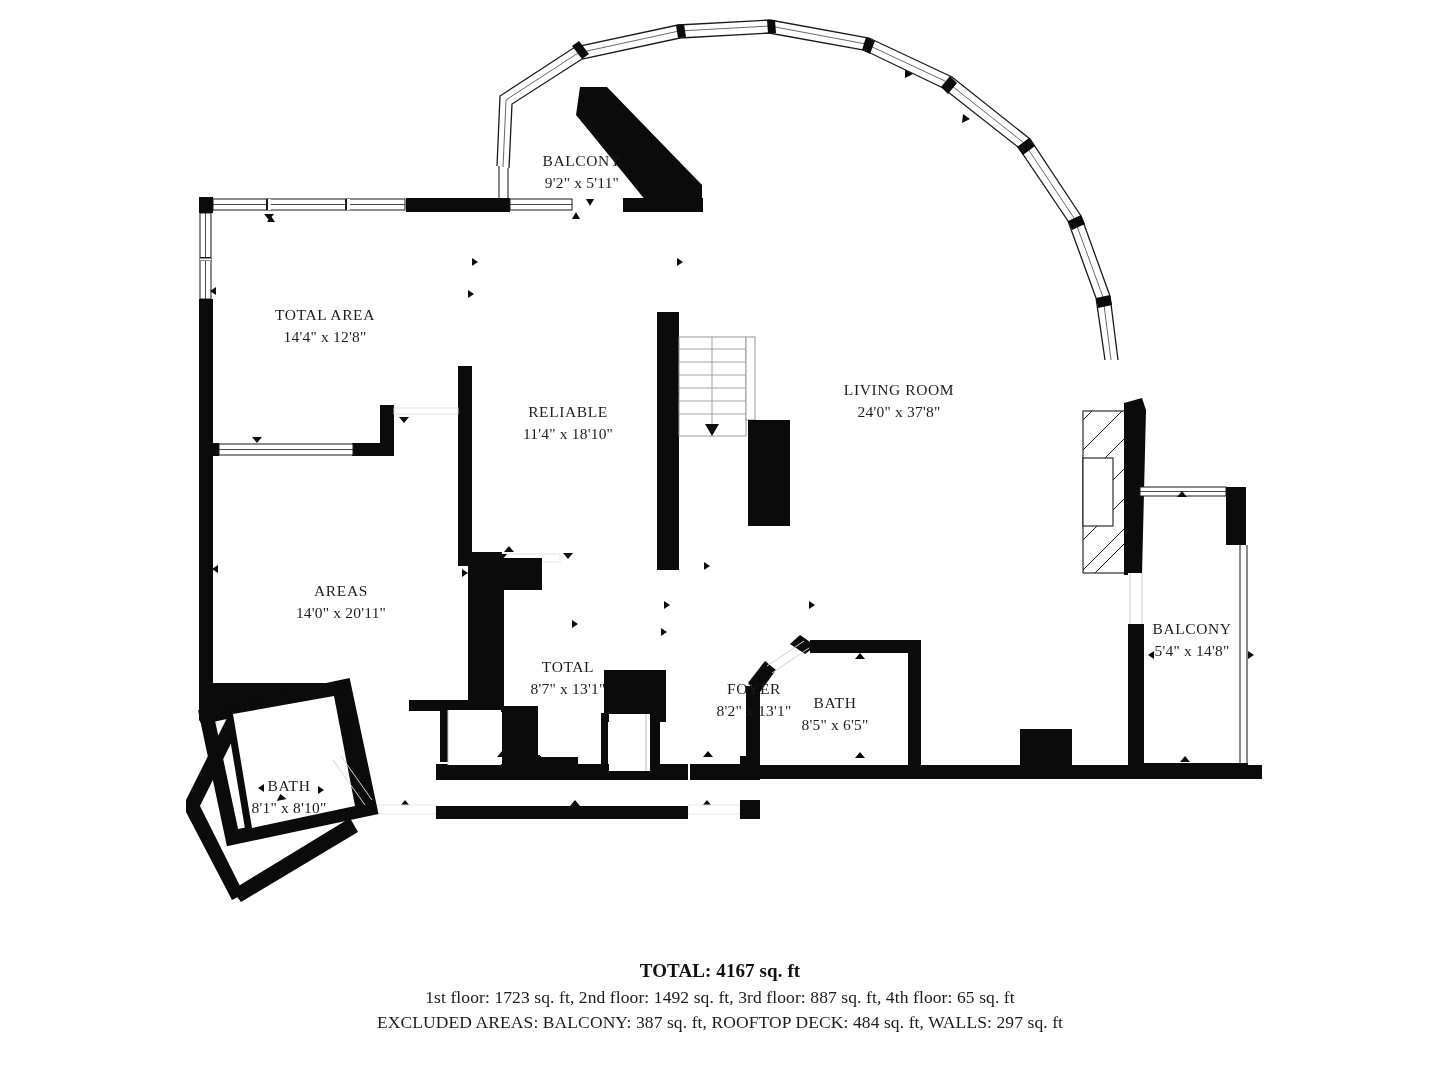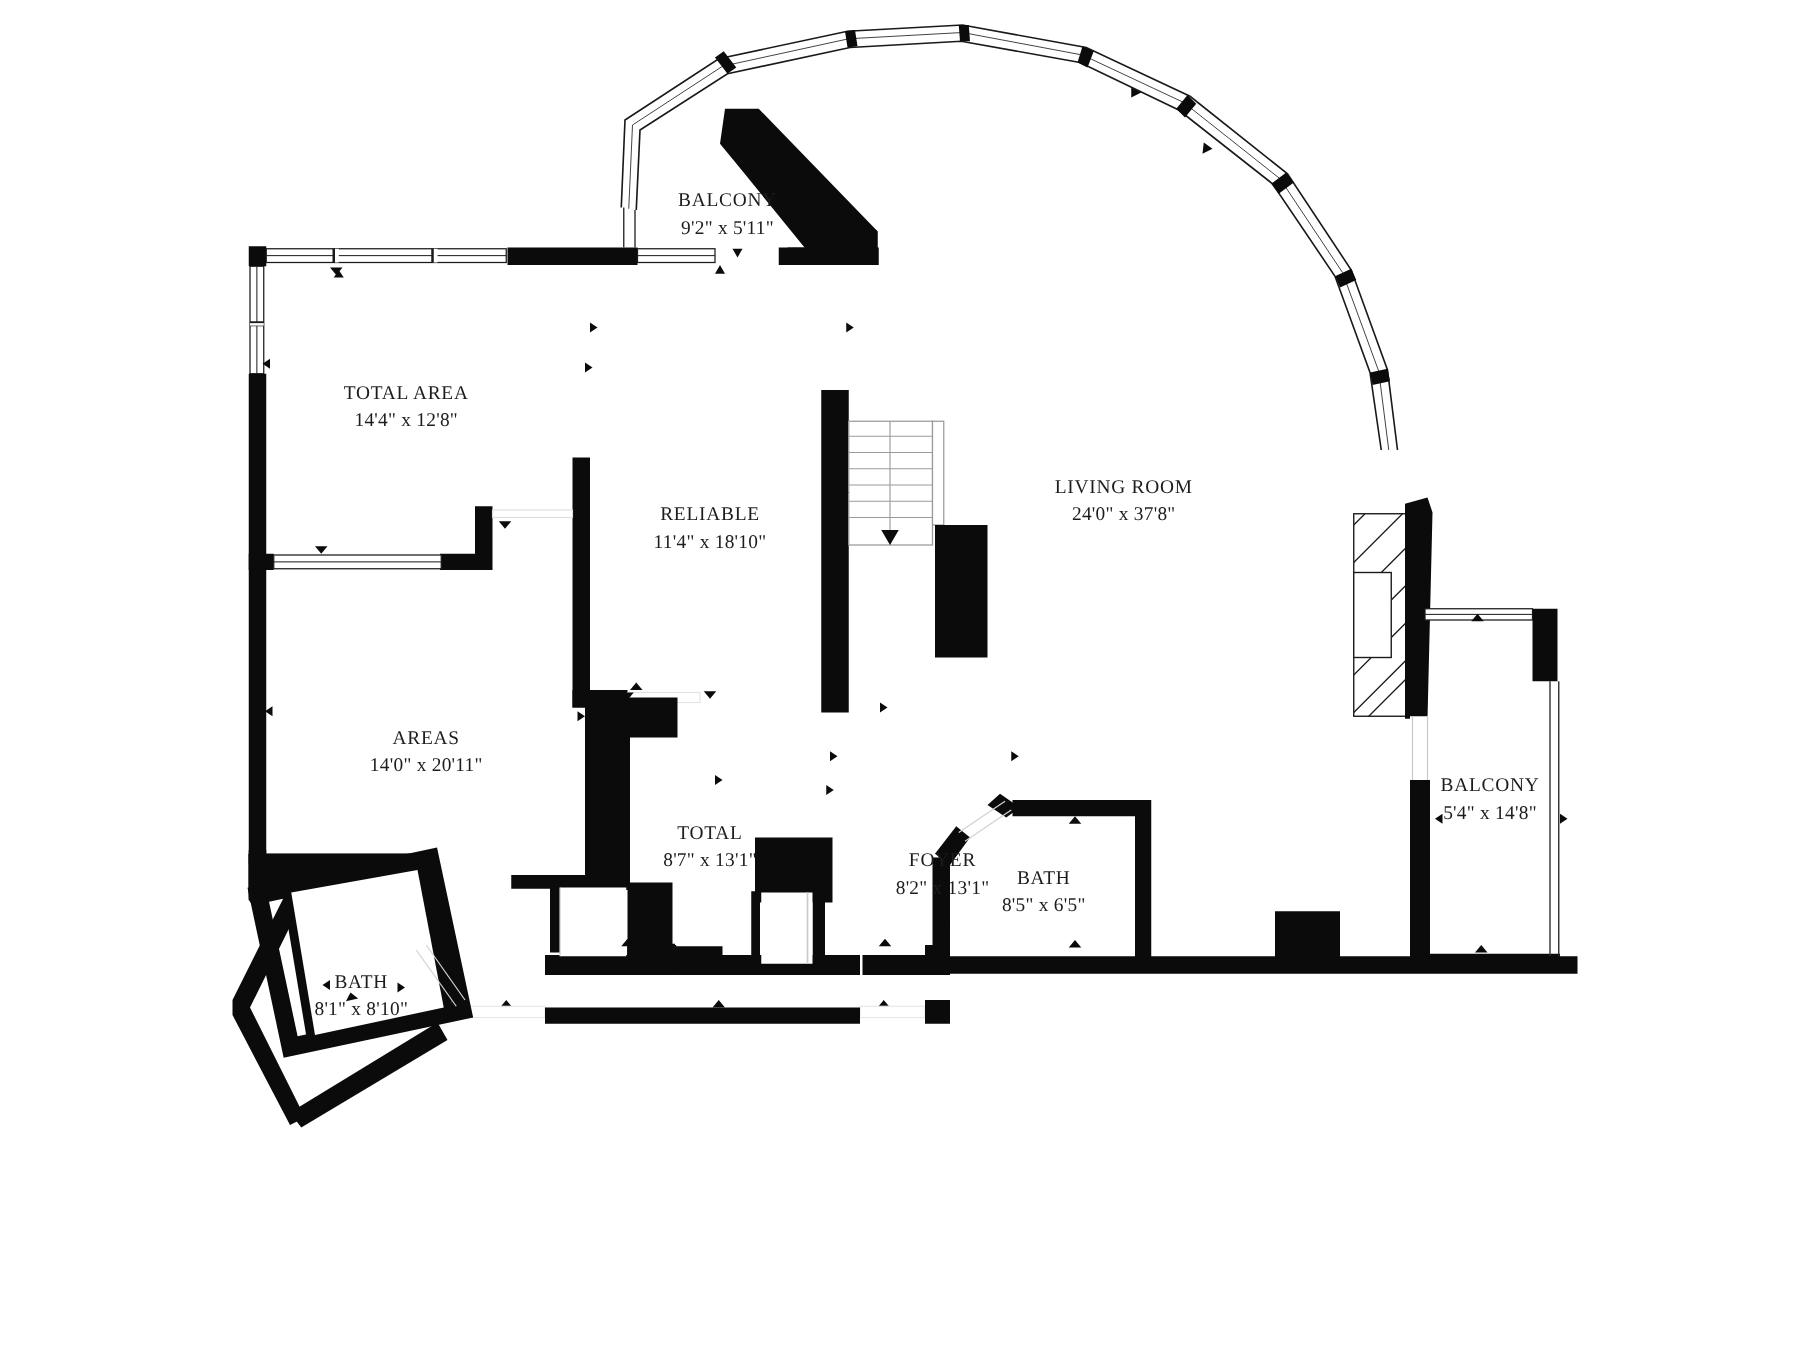--- a/index.html
+++ b/index.html
@@ -469,15 +469,20 @@
   <div class="rm-label" style="left:1192px; top:618px;">
     <div class="rm-name">BALCONY</div>
     <div class="rm-dim">5'4" x 14'8"</div>
   </div>
 
   <div class="rm-label" style="left:289px; top:775px;">
     <div class="rm-name">BATH</div>
     <div class="rm-dim">8'1" x 8'10"</div>
   </div>
 
+  <div id="summary">
+    <div class="total-line">TOTAL: 4167 sq. ft</div>
+    <div class="floors-line">1st floor: 1723 sq. ft, 2nd floor: 1492 sq. ft, 3rd floor: 887 sq. ft, 4th floor: 65 sq. ft</div>
+    <div class="excluded-line">EXCLUDED AREAS: BALCONY: 387 sq. ft, ROOFTOP DECK: 484 sq. ft, WALLS: 297 sq. ft</div>
+  </div>
 
 
 </div>
 
 </body></html>

